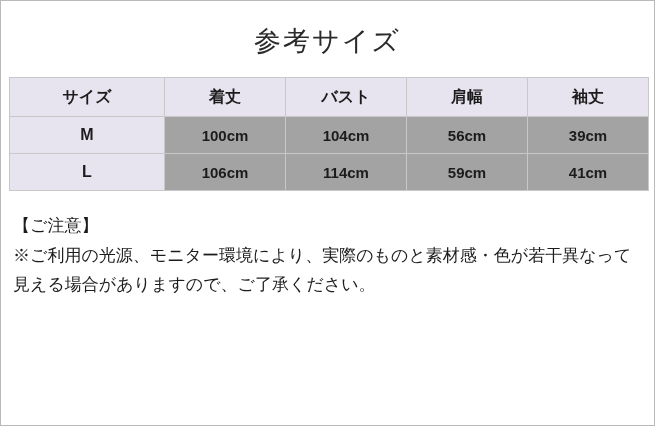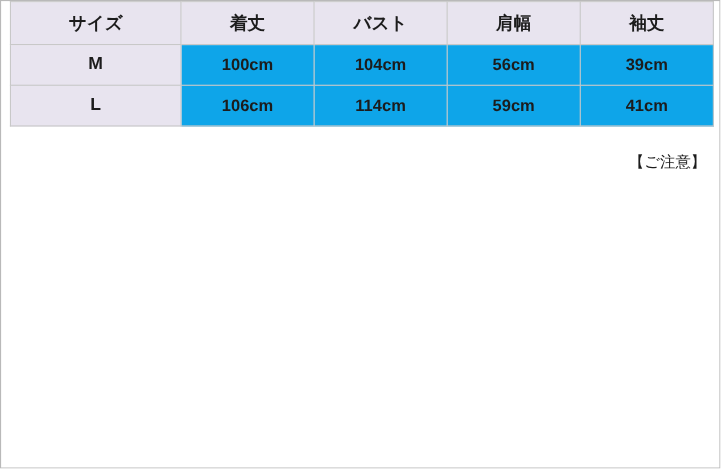--- a/index.html
+++ b/index.html
@@ -51,50 +51,50 @@
     background: #e8e4ef;
     height: 36px;
     font-size: 16px;
     margin-left: 20px;
   }
   table.size-table tbody td.label-cell {
     background: #e8e4ef;
     font-size: 16px;
   }
   table.size-table tbody td {
-    background: #0ea5e9;
+    background: #a3a3a3;
     font-weight: bold;
   }
   table.size-table col.c0 { width: 155px; }
   table.size-table col.c1 { width: 121px; }
   table.size-table col.c2 { width: 121px; }
   table.size-table col.c3 { width: 121px; }
   table.size-table col.c4 { width: 121px; }
 
   .notes {
     padding: 20px 12px 0 12px;
-    font-size: 14px;
+    font-size: 17px;
     line-height: 1.72;
     color: #1c1c1c;
-    text-align: right;
   }
   .notes .note-line {
     margin: 0;
     white-space: normal;
   }
   .notes .note-head {
     margin: 0 0 1px 0;
     font-weight: normal;
   }
 </style>
 </head>
 <body>
 
 <div class="page">
 
+  <h1 class="title">参考サイズ</h1>
 
   <div class="table-wrap">
     <table class="size-table">
       <colgroup>
         <col class="c0">
           <col class="c1">
           <col class="c2">
           <col class="c3">
           <col class="c4">
       </colgroup>
@@ -121,15 +121,16 @@
           <td>114cm</td>
           <td>59cm</td>
           <td>41cm</td>
         </tr>
       </tbody>
     </table>
   </div>
 
   <div class="notes">
     <p class="note-head">【ご注意】</p>
+    <p class="note-line">※ご利用の光源、モニター環境により、実際のものと素材感・色が若干異なって見える場合がありますので、ご了承ください。</p>
   </div>
 
 </div>
 
 </body></html>

